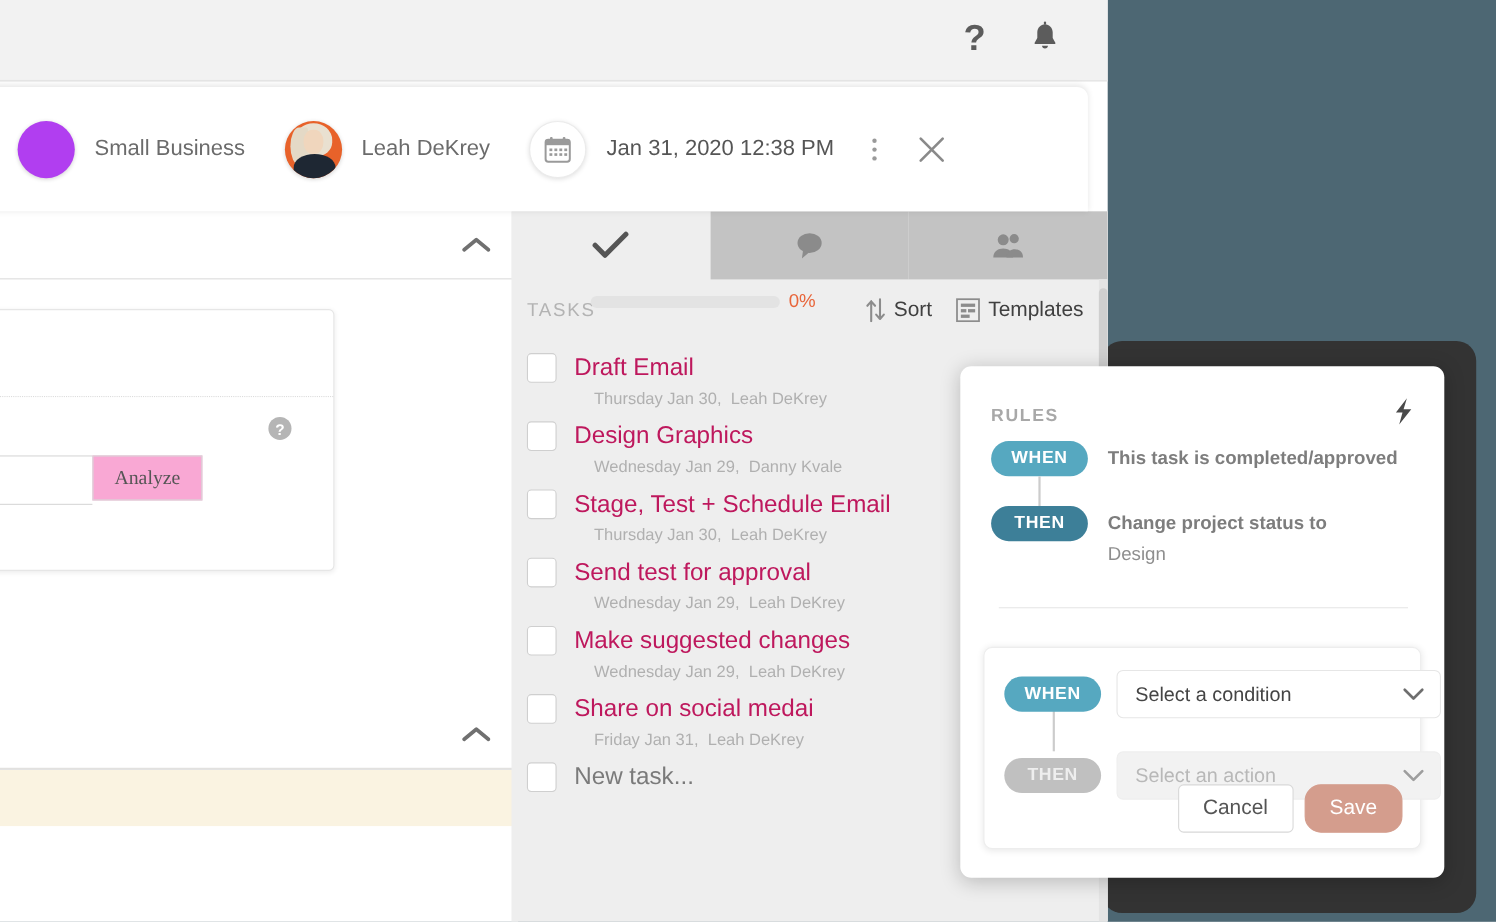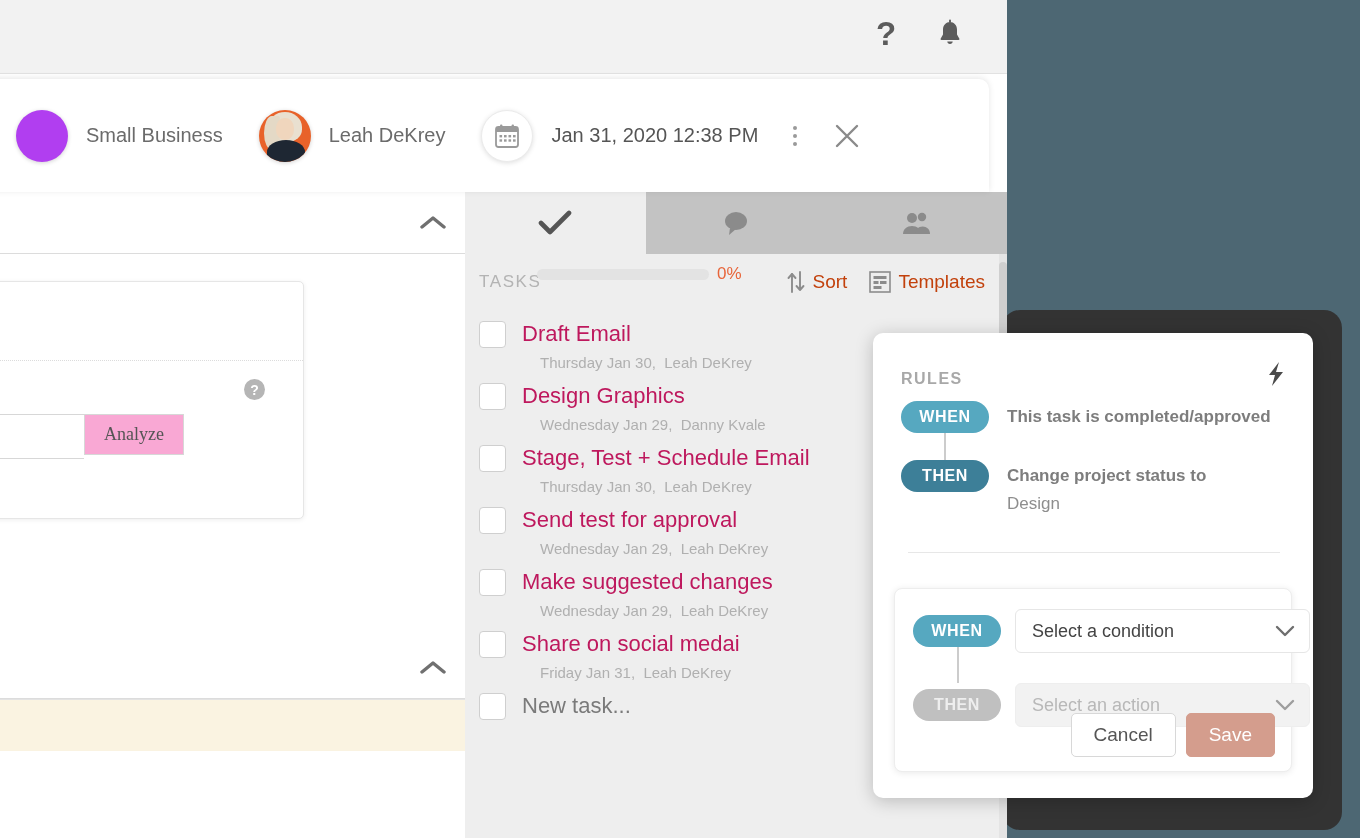--- a/index.html
+++ b/index.html
@@ -148,21 +148,21 @@
 
   .tasks-head {
     display: flex; align-items: center; height: 56px; padding: 0 22px 0 14px;
     position: relative;
   }
   .tasks-label { font-size: 17px; letter-spacing: 1.6px; color: #b3b3b3; font-weight: normal; }
   .progress-wrap { position: absolute; left: 72px; top: 10px; display: flex; align-items: center; gap: 8px; }
   .progress-bar { width: 172px; height: 11px; border-radius: 7px; background: #e3e3e3; }
   .progress-pct { font-size: 17px; color: #e8653a; font-weight: 500; }
   .head-actions { margin-left: auto; display: flex; align-items: center; gap: 22px; }
-  .head-action { display: flex; align-items: center; gap: 7px; color: #c2410c;
+  .head-action { display: flex; align-items: center; gap: 7px; color: #404040;
                  font-size: 19px; cursor: pointer; }
 
   .task-list { padding: 5px 0 0 14px; }
   .task-item { padding: 0 0 6px 0; }
   .task-row { display: flex; align-items: center; gap: 16px; height: 38px; }
   .task-check {
     width: 27px; height: 27px; border: 1px solid #cfcfcf; border-radius: 4px;
     background: #ffffff; flex: 0 0 auto; cursor: pointer;
   }
   .task-title { font-size: 22px; color: #be185d; }
@@ -231,21 +231,21 @@
 
   .form-buttons {
     position: absolute; right: 16px; bottom: 14px; display: flex; gap: 10px;
   }
   .btn-cancel {
     padding: 10px 22px; border: 1px solid #d8d8d8; border-radius: 5px;
     background: #ffffff; color: #555; font-size: 19px; cursor: pointer;
     font-family: "Liberation Sans", sans-serif;
   }
   .btn-save {
-    padding: 10px 22px; border: 1px solid #d49d8d; border-radius: 5px;
+    padding: 10px 22px; border: 1px solid #d49d8d; border-radius: 15px;
     background: #d49d8d; color: #ffffff; font-size: 19px; cursor: pointer;
     font-family: "Liberation Sans", sans-serif;
   }
 </style>
 </head>
 <body>
 
 <div class="dark-frame"></div>
 
 <div class="app-window">

